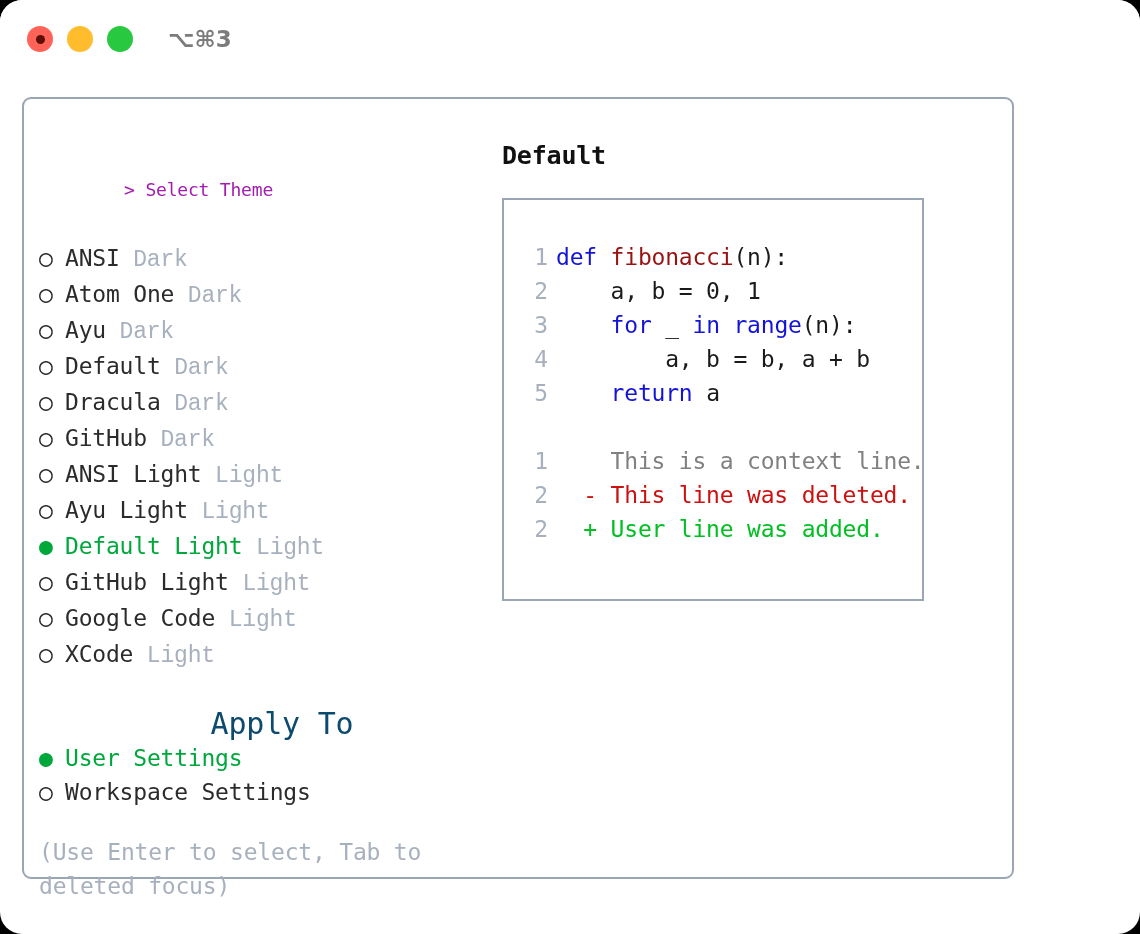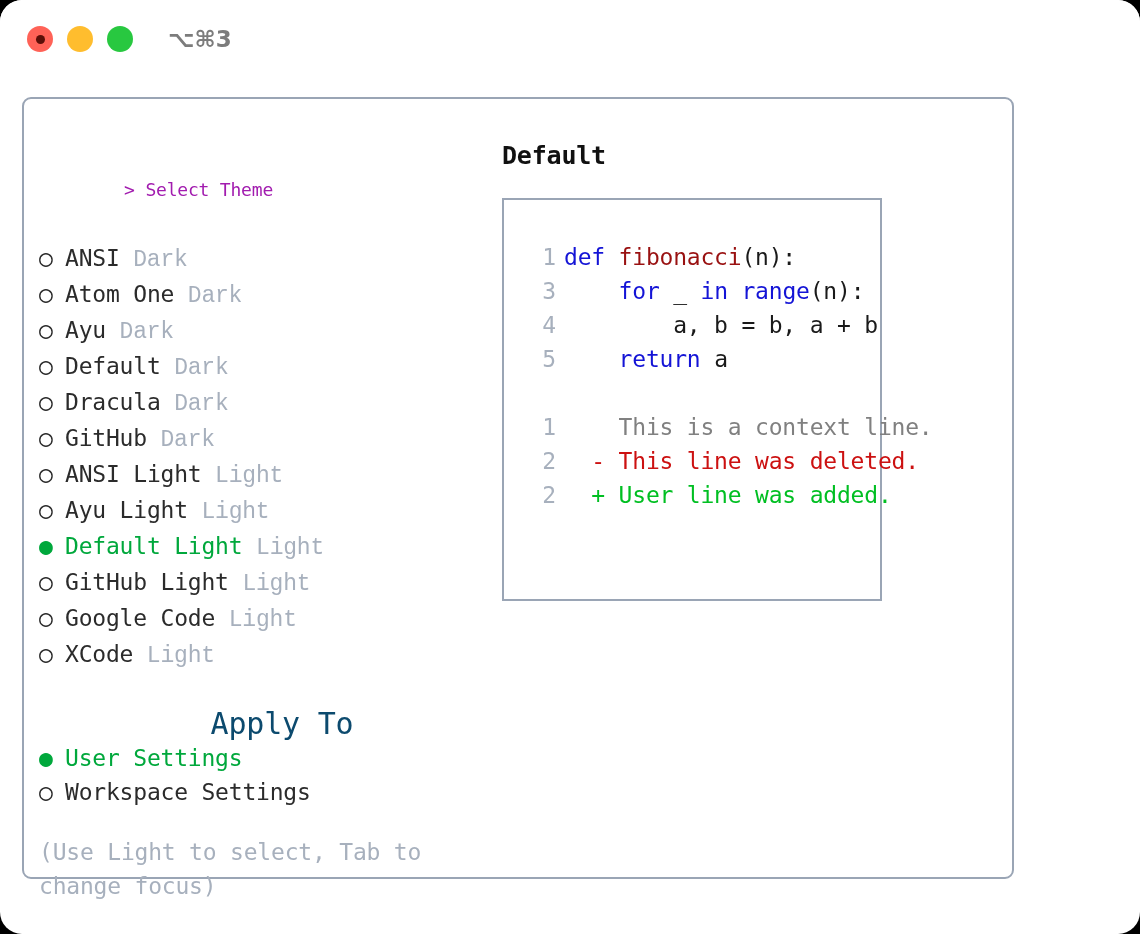--- a/index.html
+++ b/index.html
@@ -134,25 +134,25 @@
   }
   #preview-title {
     font-size: 25px;
     font-weight: bold;
     color: #111111;
     line-height: 34px;
     letter-spacing: -0.2px;
   }
   #preview-box {
     margin-top: 25px;
-    width: 380px;
+    width: 422px;
     height: 403px;
     border: 2px solid #9aa5b5;
     background: #ffffff;
-    padding: 40px 0 0 8px;
+    padding: 40px 0 0 0;
   }
   .code-line {
     font-size: 23px;
     line-height: 34px;
     white-space: pre;
     color: #1a1a1a;
     letter-spacing: -0.2px;
   }
   .lineno {
     display: inline-block;
@@ -205,28 +205,29 @@
         </div>
 
       <div class="spacer-row"></div>
 
       <div class="group-title">Apply To</div>
       <div id="apply-list">
           <div class="opt-row selected"><span class="marker">● </span><span class="label">User Settings</span></div>
           <div class="opt-row"><span class="marker">○ </span><span class="label">Workspace Settings</span></div>
         </div>
 
-      <div id="help">(Use Light to select, Tab to change focus)</div>
+      <div id="help">(Use Enter to select, Tab to deleted focus)</div>
     </div>
 
     <div id="right">
       <div id="preview-title">Default</div>
       <div id="preview-box">
         <div id="code-block">
             <div class="code-line"><span class="lineno">1</span><span class="kw">def </span><span class="fn">fibonacci</span><span class="plain">(n):</span></div>
+            <div class="code-line"><span class="lineno">2</span><span class="plain">    a, b = 0, 1</span></div>
             <div class="code-line"><span class="lineno">3</span><span class="plain">    </span><span class="kw">for</span><span class="plain"> _ </span><span class="kw">in</span><span class="plain"> </span><span class="kw">range</span><span class="plain">(n):</span></div>
             <div class="code-line"><span class="lineno">4</span><span class="plain">        a, b = b, a + b</span></div>
             <div class="code-line"><span class="lineno">5</span><span class="plain">    </span><span class="kw">return</span><span class="plain"> a</span></div>
           </div>
         <div class="blank-line"></div>
         <div id="diff-block">
             <div class="code-line"><span class="lineno">1</span><span class="ctx">    </span><span class="ctx">This is a context line.</span></div>
             <div class="code-line"><span class="lineno">2</span><span class="del">  - </span><span class="del">This line was deleted.</span></div>
             <div class="code-line"><span class="lineno">2</span><span class="add">  + </span><span class="add">User line was added.</span></div>
           </div>

